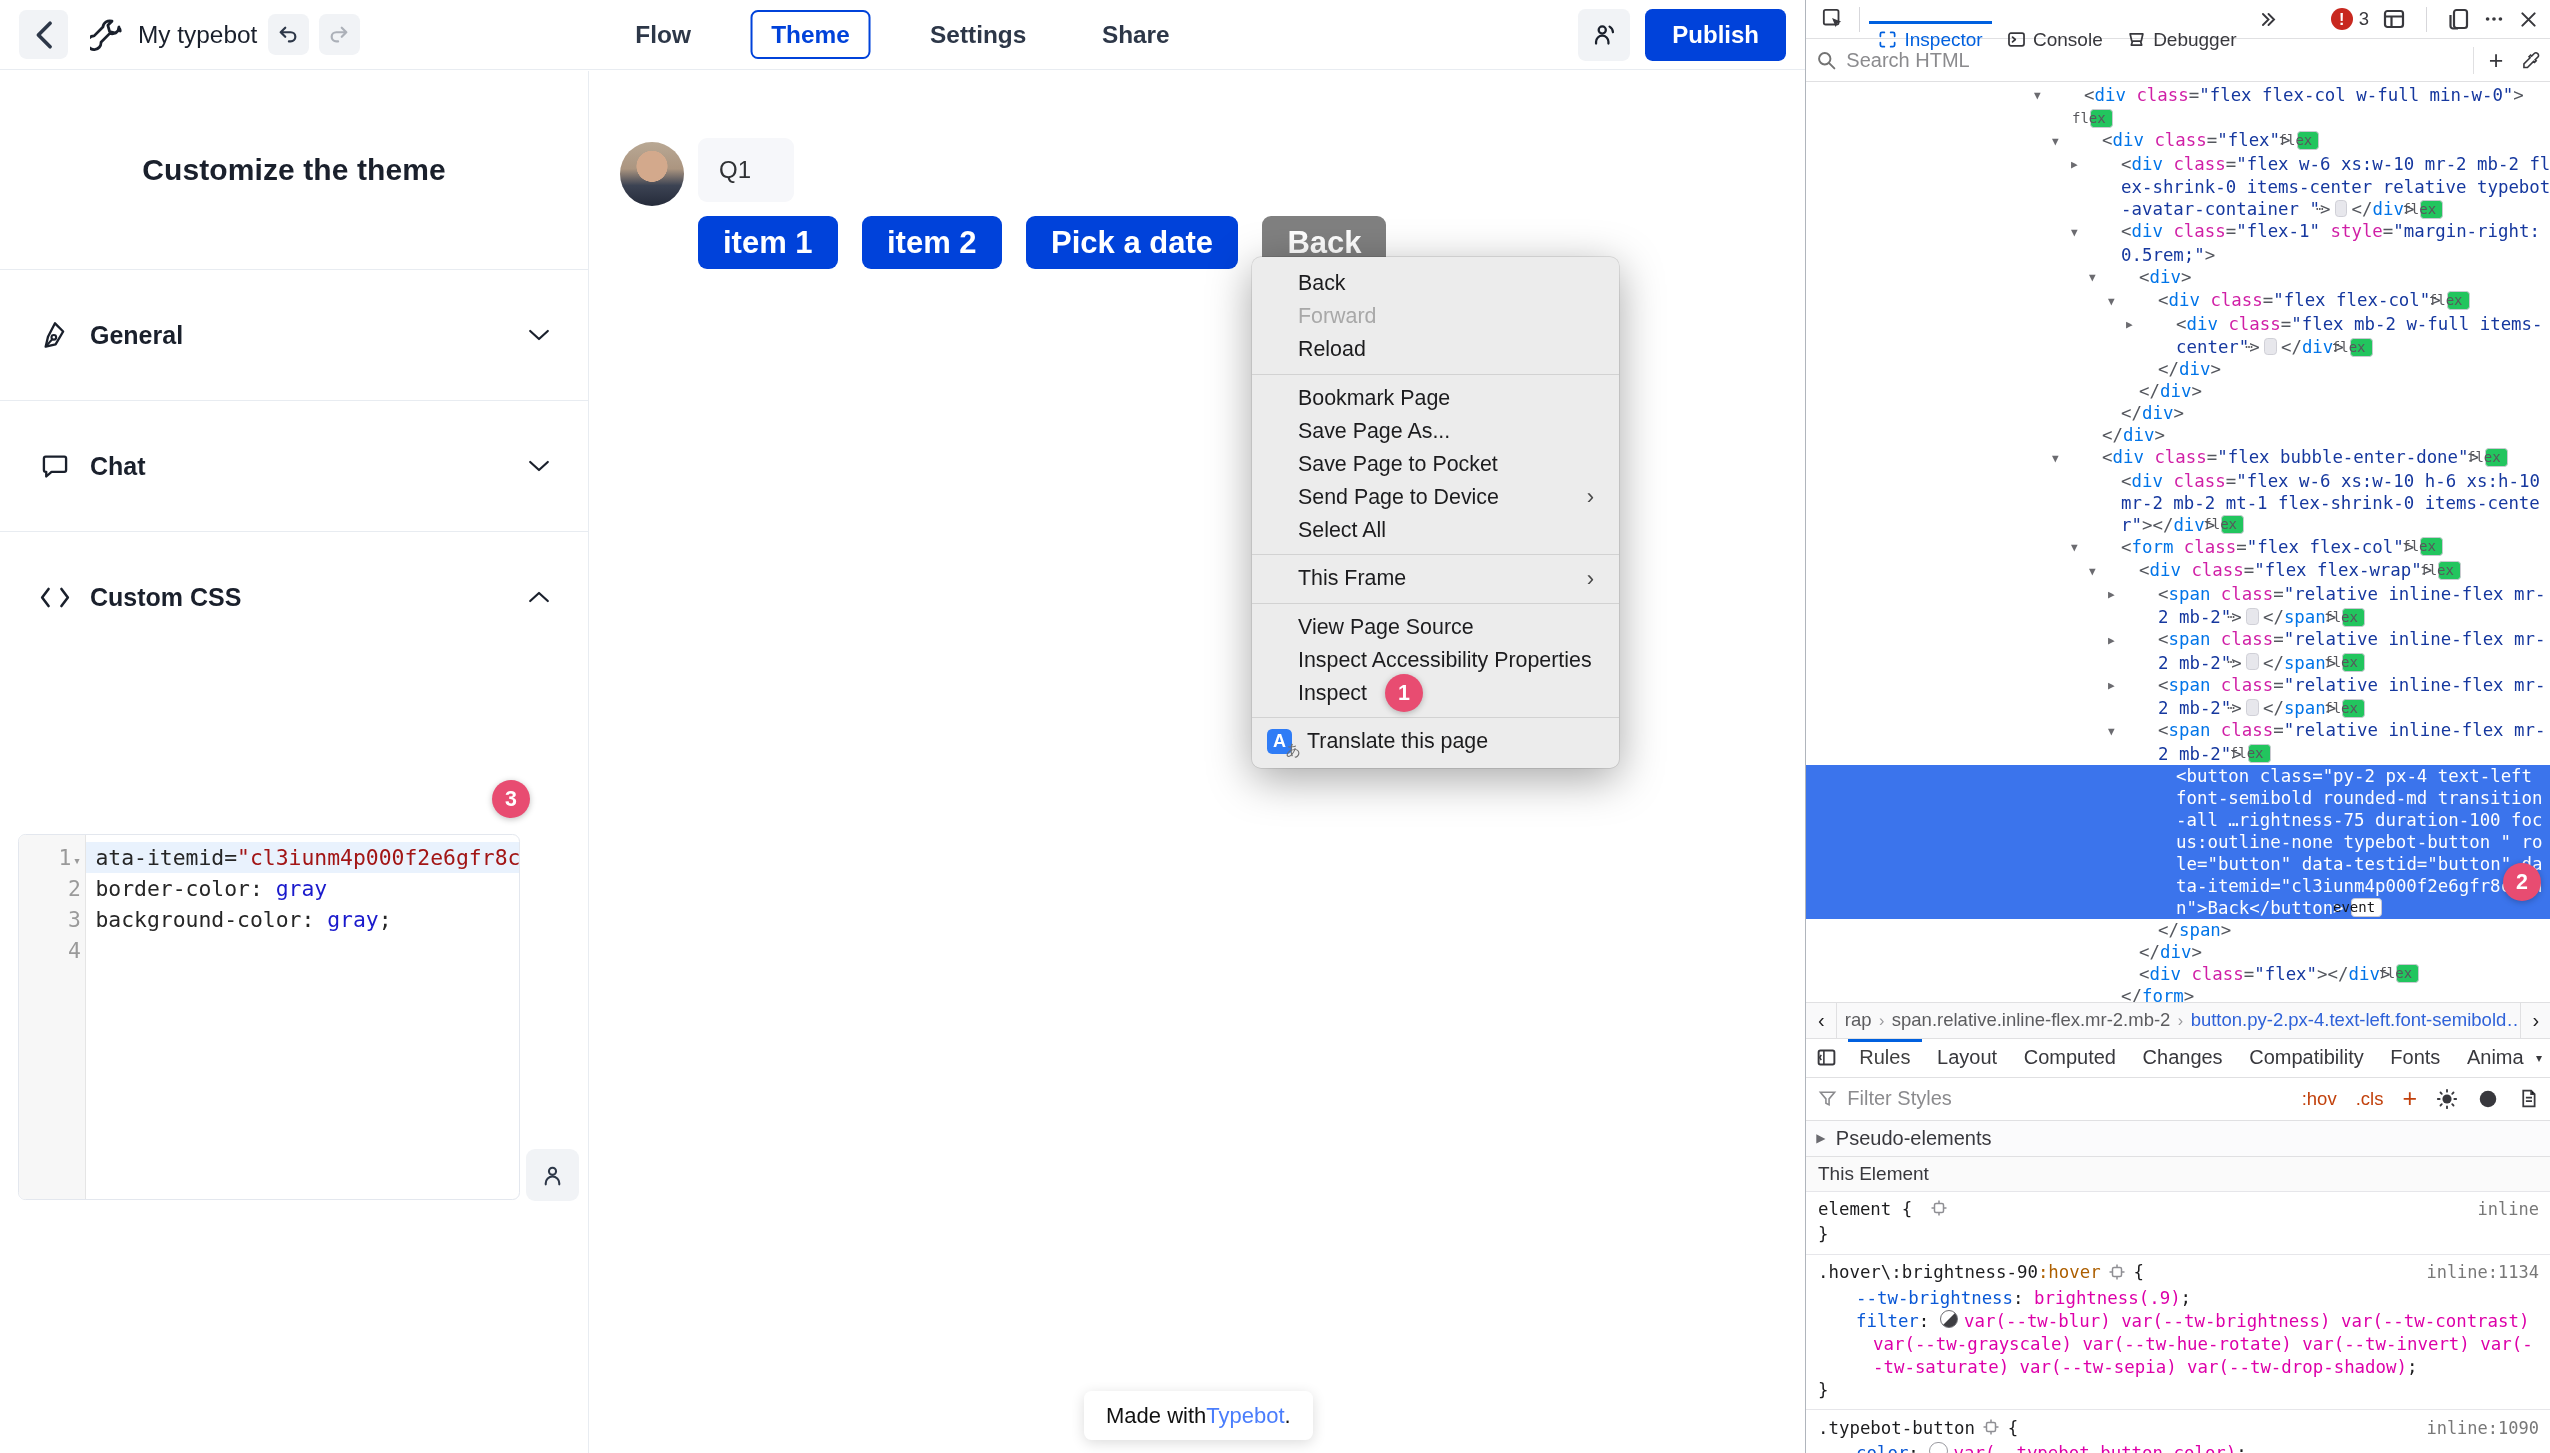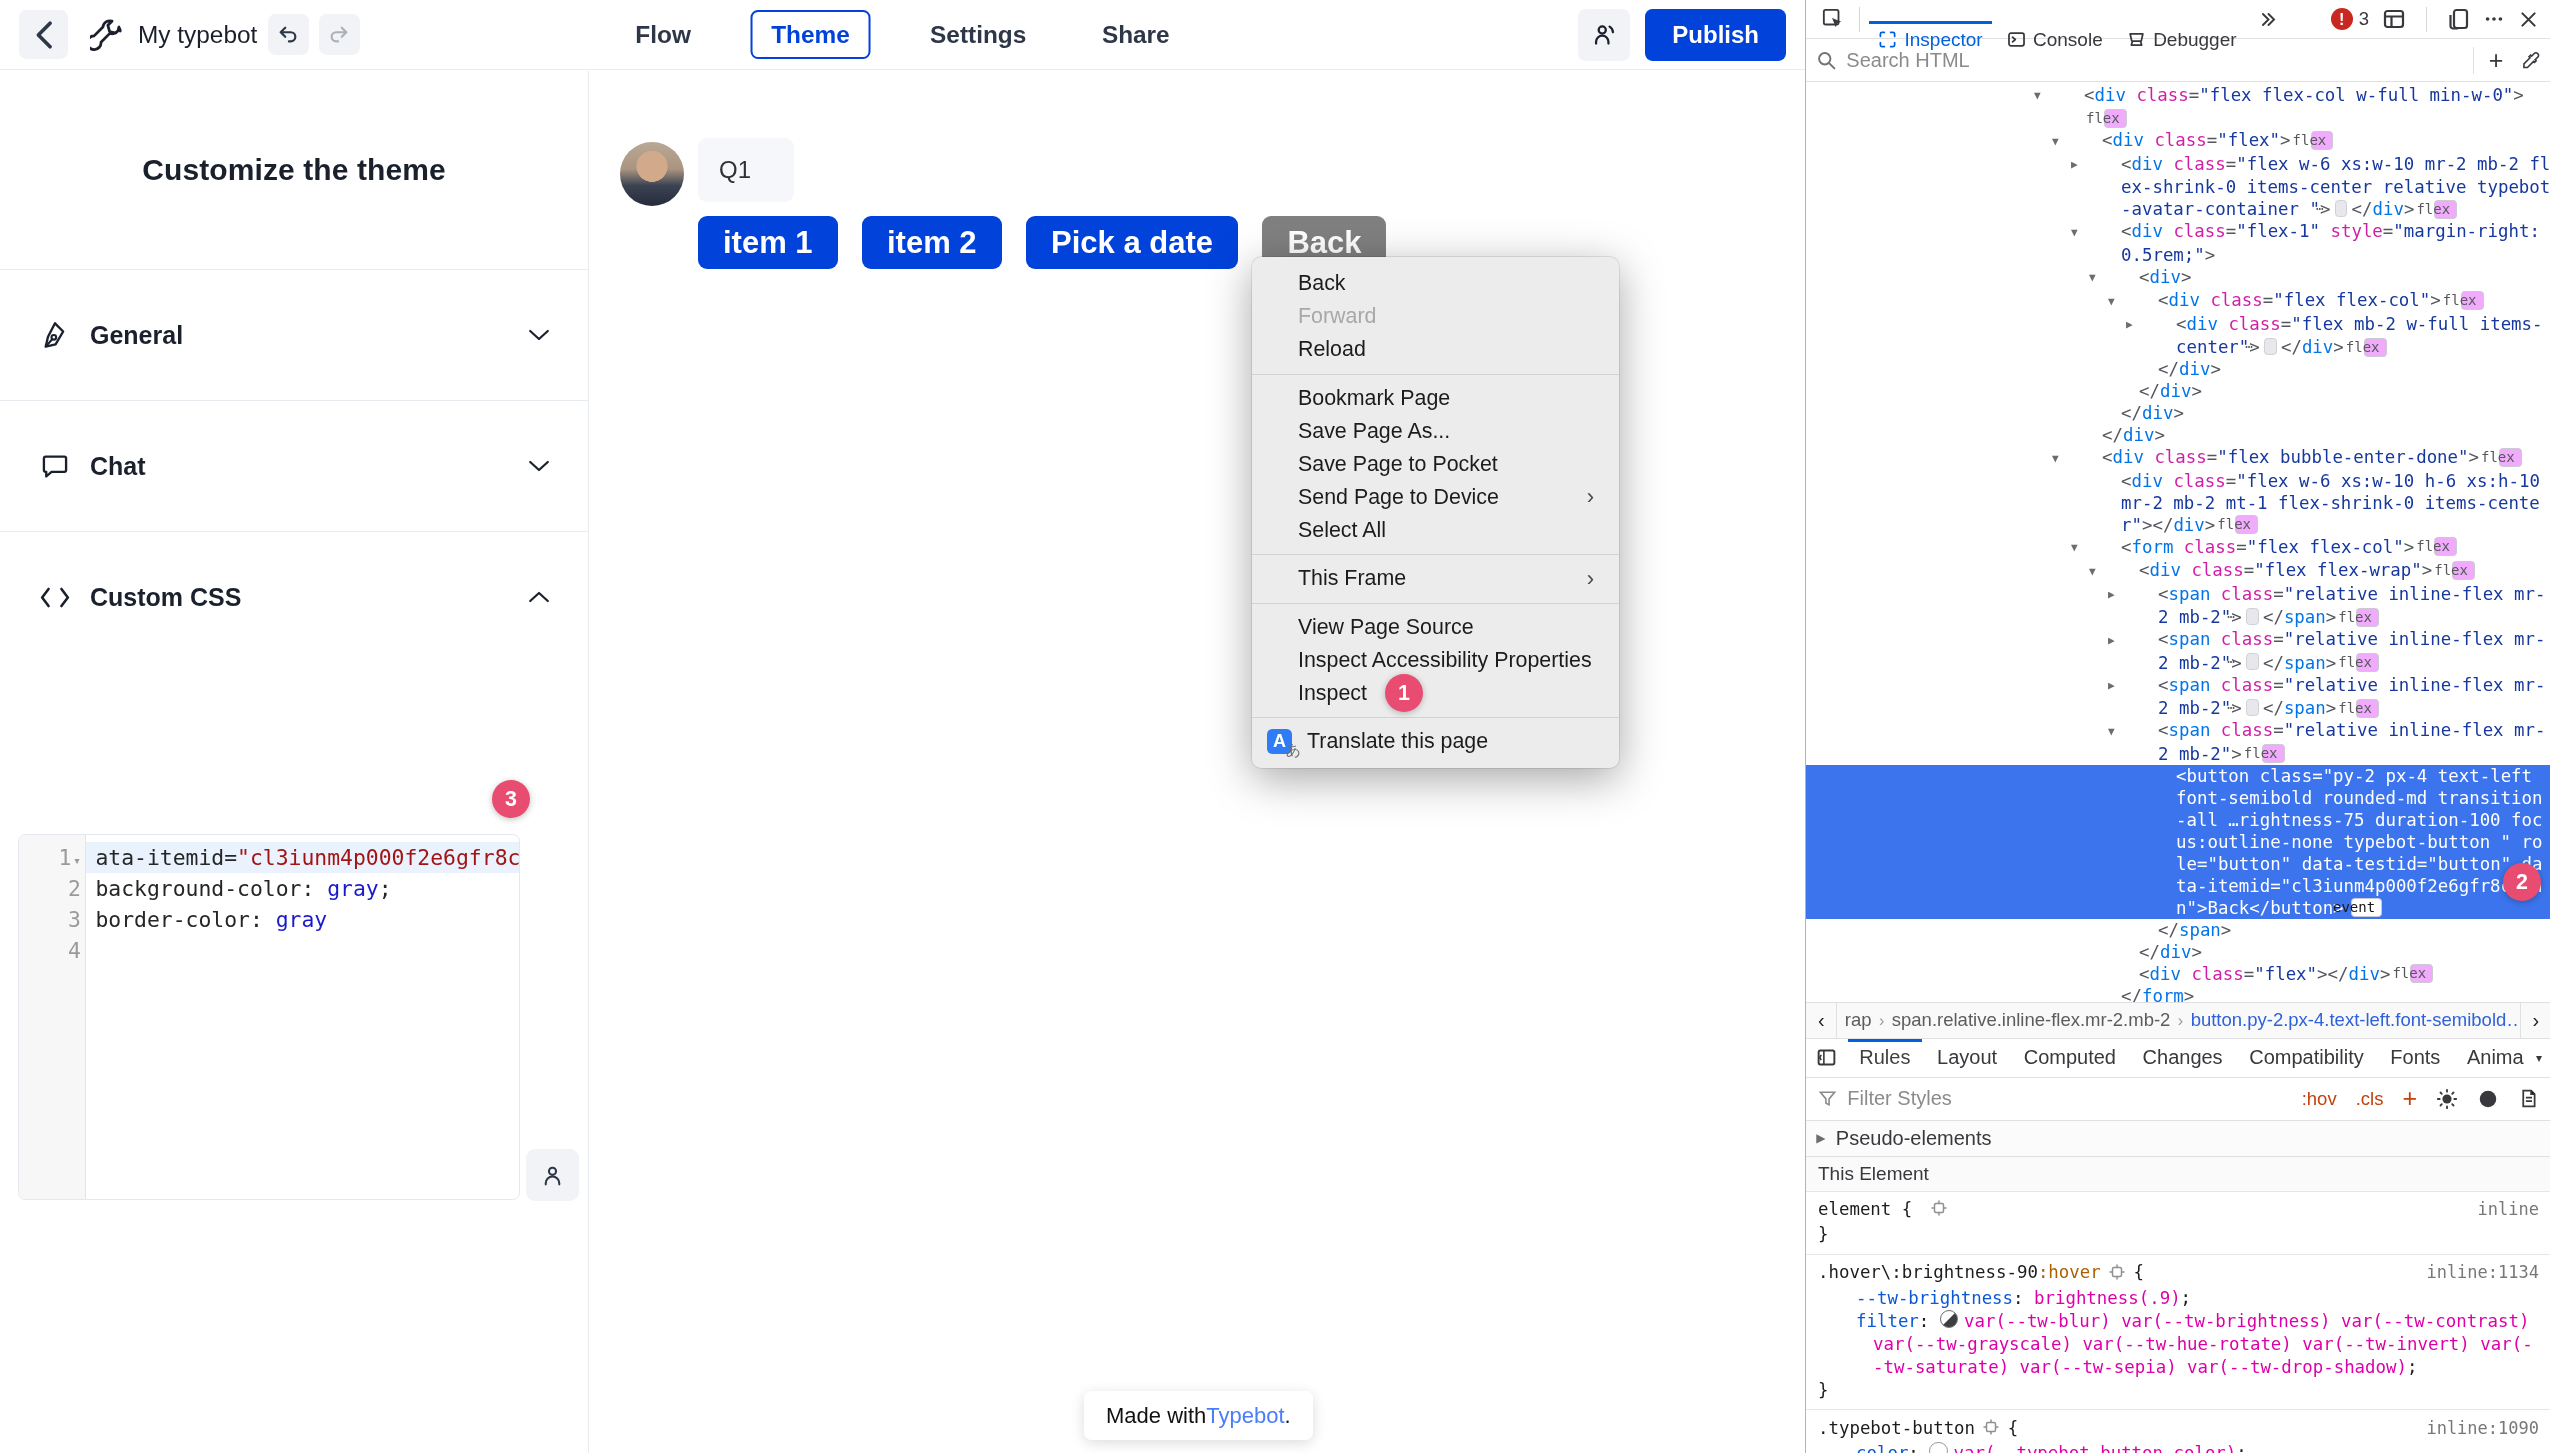--- a/index.html
+++ b/index.html
@@ -89,22 +89,22 @@
   .errdot{width:22px;height:22px;border-radius:50%;background:#c8281f;color:#fff;font-size:16.3px;font-weight:700;
           display:flex;align-items:center;justify-content:center;}
   .dt-search{height:42px;border-bottom:0.7px solid #e0e0e2;display:flex;align-items:center;padding:0 10.3px;flex-shrink:0;}
   .dt-search .ph{font-size:20px;color:#8b8b8e;margin-left:9px;flex:1;}
   .dt-search .sr{display:flex;align-items:center;gap:16.3px;border-left:0.7px solid #e0e0e2;padding-left:15px;height:27px;}
   
   .tree{height:918px;overflow:hidden;font-family:"DejaVu Sans Mono",monospace;font-size:17.4px;line-height:22px;flex-shrink:0;padding-top:1.5px;}
   .trow{white-space:pre-wrap;word-break:break-all;cursor:pointer;}
   .arr{display:inline-block;width:25px;color:#6b6b70;font-size:11px;vertical-align:1.5px;text-align:left;}
   .tk-p{color:#54575e;}  .tk-t{color:#0074e8;}  .tk-a{color:#d01fa6;}  .tk-v{color:#16389f;}  .tk-x{color:#1c1c1e;}
-  .fxb{display:inline-block;border:1.5px solid #cacad1;background:#f0abfc;color:#57575c;border-radius:3.7px;
-       font-size:14px;line-height:17px;padding:0 6px;margin-left:20px;vertical-align:1.5px;}
+  .fxb{display:inline-block;border:1.5px solid #cacad1;background:#22c55e;color:#57575c;border-radius:3.7px;
+       font-size:14px;line-height:17px;padding:0 6px;margin-left:6px;vertical-align:1.5px;}
   .ellb{display:inline-block;border:0.7px solid #d0d0d7;background:#e7e7ec;color:#5c5c61;border-radius:3.7px;
        font-size:12.6px;line-height:15px;padding:0 5.2px;margin:0 4.4px;vertical-align:2.2px;}
   .evb{display:inline-block;border:1.5px solid #cacad1;background:#fff;color:#18181a;border-radius:3.7px;
        font-size:14px;line-height:17px;padding:0 6px;margin-left:7.4px;vertical-align:1.5px;}
   .trow.selected{background:#3b74ec;}
   .trow.selected .tk-p,.trow.selected .tk-t,.trow.selected .tk-a,.trow.selected .tk-v,.trow.selected .tk-x{color:#fff;}
   
   .crumbs{height:35px;border-top:0.7px solid #e0e0e2;background:#f9f9fa;display:flex;align-items:center;flex-shrink:0;font-size:18.5px;color:#5c5c5f;}
   .crumb-scroll{width:31px;height:100%;display:flex;align-items:center;justify-content:center;color:#1c1c1e;font-size:20px;cursor:pointer;}
   .crumb-scroll.l{border-right:0.7px solid #e0e0e2;}
@@ -232,22 +232,22 @@
       </div>
     <div class="editor">
       <div class="gutter">
           <div class="ln">1<span class="fold">▾</span></div>
           <div class="ln">2</div>
           <div class="ln">3</div>
           <div class="ln">4</div>
         </div>
       <div class="codebox">
           <div class="cline active"><span class="tok-d">ata-itemid=</span><span class="tok-str">"cl3iunm4p000f2e6gfr8cznnn"</span></div>
+          <div class="cline"><span class="tok-d">border-color: </span><span class="tok-kw">gray</span></div>
           <div class="cline"><span class="tok-d">background-color: </span><span class="tok-kw">gray</span><span class="tok-d">;</span></div>
-          <div class="cline"><span class="tok-d">border-color: </span><span class="tok-kw">gray</span></div>
           <div class="cline"></div>
         </div>
     </div>
     <div class="editor-userbtn">
       <svg width="25" height="25" viewBox="0 0 24 24">
           <circle cx="12" cy="8" r="3.4" fill="none" stroke="#2d3748" stroke-width="2"></circle>
           <path d="M5.5 20.5 v-1 a6.5 6.5 0 0 1 13 0 v1" fill="none" stroke="#2d3748" stroke-width="2" stroke-linecap="round"></path>
         </svg>
     </div>
   </div>

